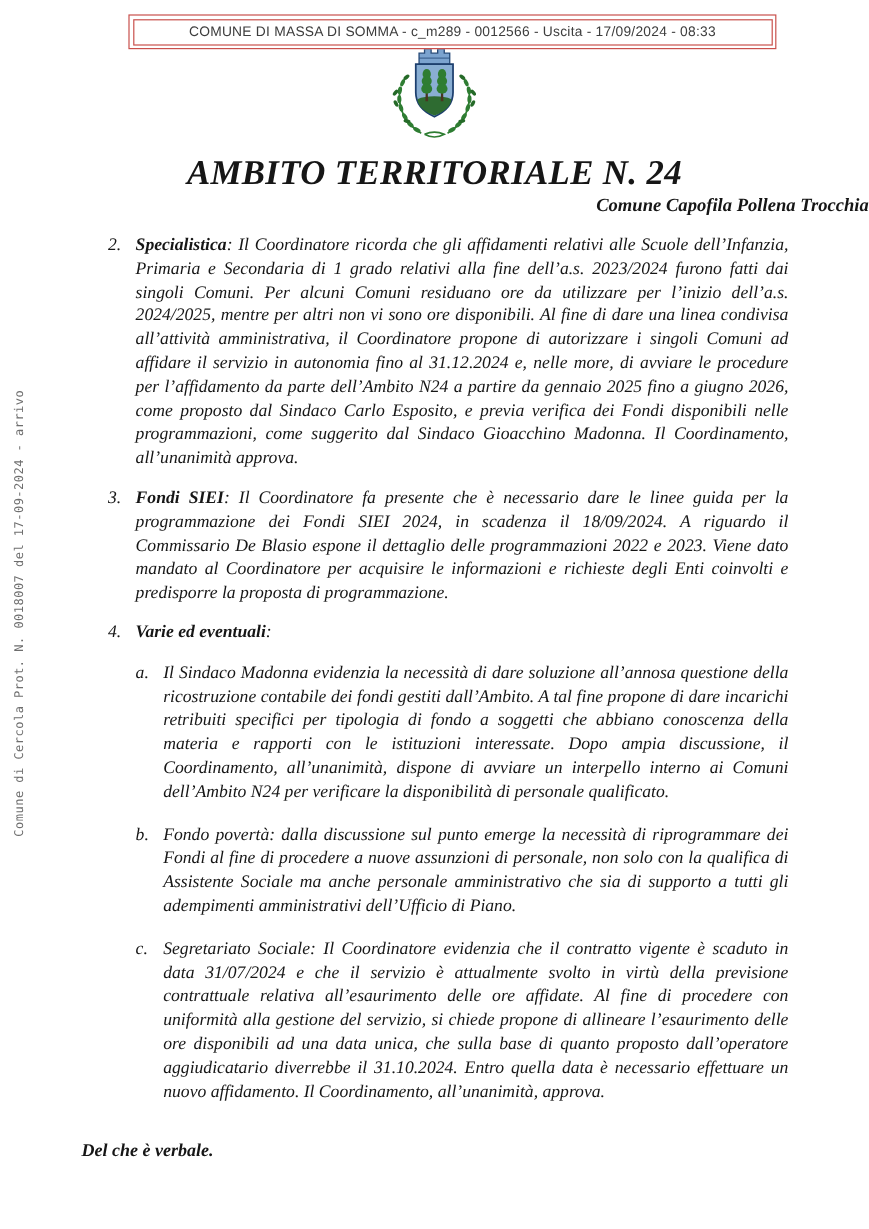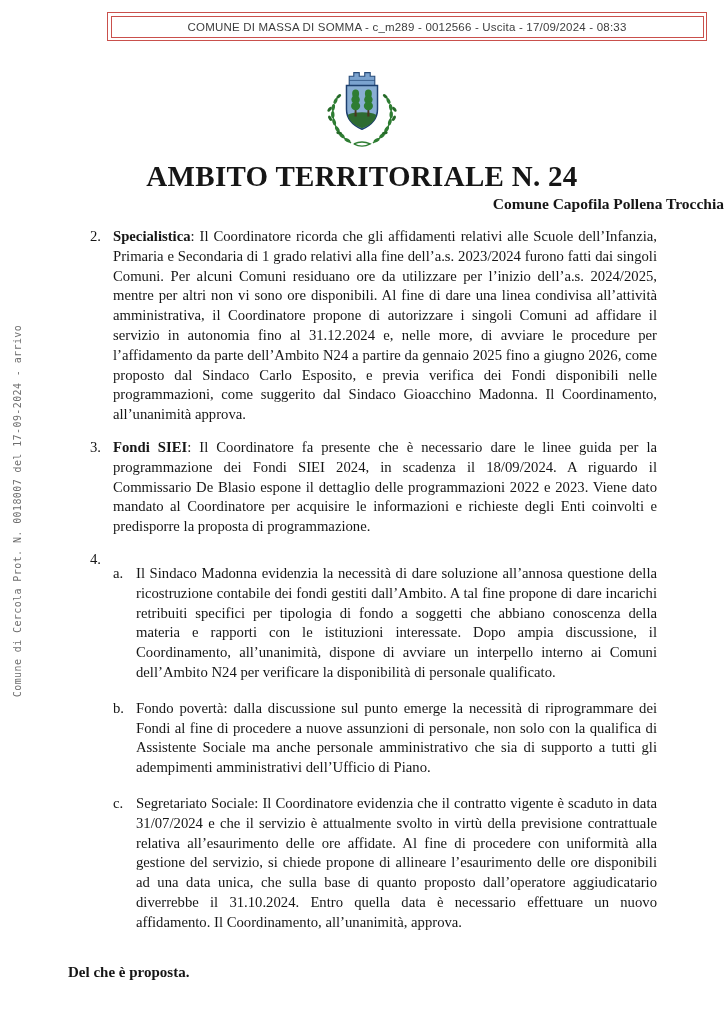--- a/index.html
+++ b/index.html
@@ -5,40 +5,40 @@
   * { margin:0; padding:0; box-sizing:border-box; }
   html,body { background:#ffffff; }
   .page {
     position:relative; width:724px; height:1024px; margin:0 auto;
     background:#ffffff; overflow:hidden;
     font-family:"Liberation Serif","DejaVu Serif",serif; color:#161616;
   }
 
   
   .stamp {
-    position:absolute; left:107px; top:12px; width:600px; height:29px;
+    position:absolute; left:107px; top:12px; width:540px; height:29px;
     border:1.5px solid #c9504c; padding:2.5px; background:#fff;
   }
   .stamp-inner {
     width:100%; height:100%; border:1px solid #c9504c;
     display:flex; align-items:center; justify-content:center;
     font-family:"Liberation Sans",sans-serif; font-size:11.5px;
     color:#3d3d3d; letter-spacing:.2px; white-space:nowrap;
   }
 
   
   .side-stamp {
     position:absolute; left:17px; top:511px;
     transform:translate(-50%,-50%) rotate(-90deg);
     white-space:nowrap;
     font-family:"DejaVu Sans Mono","Liberation Mono",monospace;
     font-size:10px; color:#6e6e6e; letter-spacing:.4px;
   }
 
-  .content { padding-top:69px; }
+  .content { padding-top:37px;font-style:italic; }
   .crest { display:block; margin:0 auto; }
 
   .title   { text-align:center; font-weight:bold; font-size:29px; margin-top:7px; letter-spacing:.3px; }
   .subtitle{ text-align:right; font-weight:bold; font-size:15.5px; margin-top:2px; }
 
   .doc-list { margin:14px 67px 0 90px; font-size:14.7px; line-height:19.8px; }
   .item { display:flex; margin-bottom:13px; }
   .item .num { width:23px; flex:none; }
   .item .itext { flex:1; text-align:justify; }
 
@@ -116,20 +116,21 @@
       <div class="item">
         <span class="num">3.</span>
         <div class="itext">
           <b>Fondi SIEI</b><span>: Il Coordinatore fa presente che è necessario dare le linee guida per la programmazione dei Fondi SIEI 2024, in scadenza il 18/09/2024. A riguardo il Commissario De Blasio espone il dettaglio delle programmazioni 2022 e 2023. Viene dato mandato al Coordinatore per acquisire le informazioni e richieste degli Enti coinvolti e predisporre la proposta di programmazione.</span>
         </div>
       </div>
 
       <div class="item">
         <span class="num">4.</span>
         <div class="itext">
+          <div><b>Varie ed eventuali</b><span>:</span></div>
 
           <div class="sublist">
             <div class="subitem">
               <span class="letter">a.</span>
               <div class="stext">Il Sindaco Madonna evidenzia la necessità di dare soluzione all’annosa questione della ricostruzione contabile dei fondi gestiti dall’Ambito. A tal fine propone di dare incarichi retribuiti specifici per tipologia di fondo a soggetti che abbiano conoscenza della materia e rapporti con le istituzioni interessate. Dopo ampia discussione, il Coordinamento, all’unanimità, dispone di avviare un interpello interno ai Comuni dell’Ambito N24 per verificare la disponibilità di personale qualificato.</div>
             </div>
             <div class="subitem">
               <span class="letter">b.</span>
               <div class="stext">Fondo povertà: dalla discussione sul punto emerge la necessità di riprogrammare dei Fondi al fine di procedere a nuove assunzioni di personale, non solo con la qualifica di Assistente Sociale ma anche personale amministrativo che sia di supporto a tutti gli adempimenti amministrativi dell’Ufficio di Piano.</div>
             </div>
@@ -138,17 +139,17 @@
               <div class="stext">Segretariato Sociale: Il Coordinatore evidenzia che il contratto vigente è scaduto in data 31/07/2024 e che il servizio è attualmente svolto in virtù della previsione contrattuale relativa all’esaurimento delle ore affidate. Al fine di procedere con uniformità alla gestione del servizio, si chiede propone di allineare l’esaurimento delle ore disponibili ad una data unica, che sulla base di quanto proposto dall’operatore aggiudicatario diverrebbe il 31.10.2024. Entro quella data è necessario effettuare un nuovo affidamento. Il Coordinamento, all’unanimità, approva.</div>
             </div>
           </div>
 
         </div>
       </div>
 
     </div>
 
     <div class="closing">
-      <div class="c2">Del che è proposta.</div>
+      <div class="c2">Del che è verbale.</div>
     </div>
 
   </div>
 </div>
 
 </body></html>

